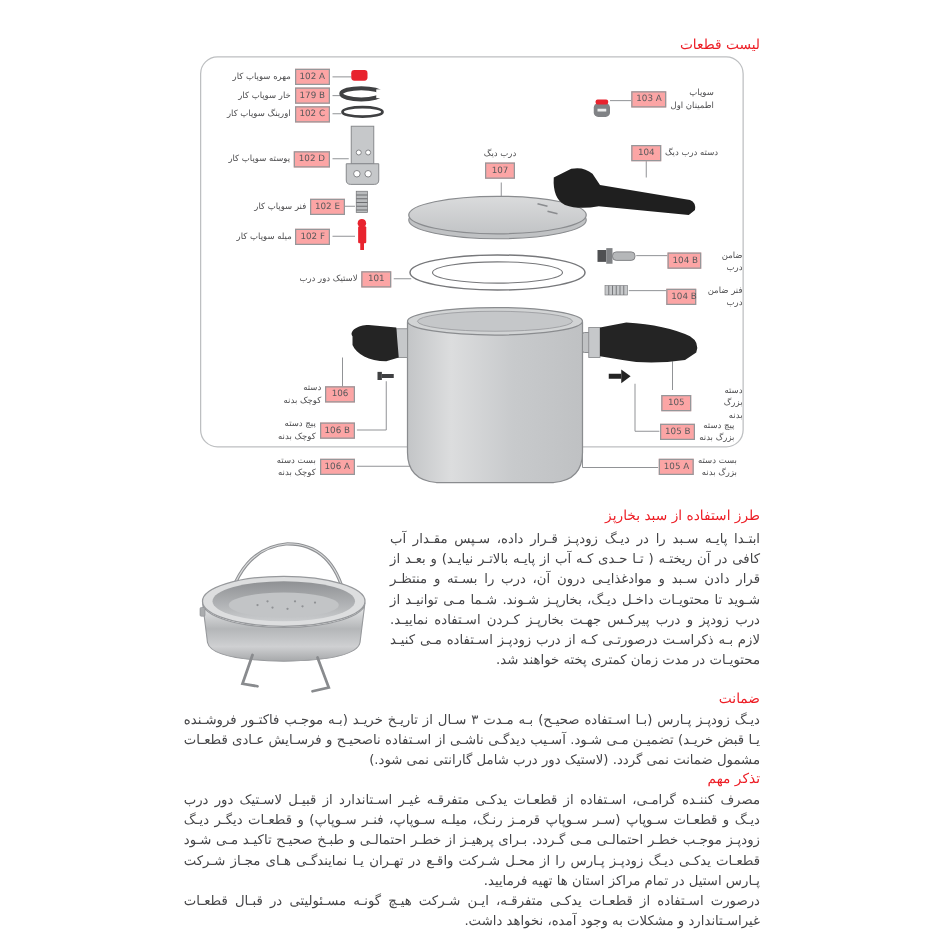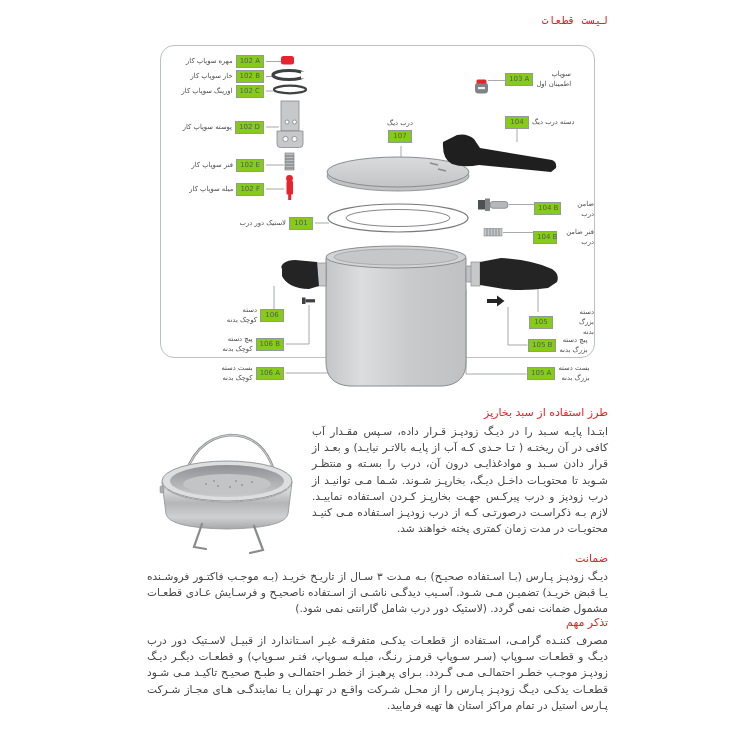--- a/index.html
+++ b/index.html
@@ -21,36 +21,36 @@
   
   .diagram-box {
     position:absolute; left:160px; top:45px; width:435px; height:313px;
     border:1px solid #bdbfc1; border-radius:14px; background:#fff;
   }
   svg.art { position:absolute; inset:0; z-index:1; }
   .plabel { position:absolute; display:flex; align-items:center; gap:3px; direction:ltr; z-index:2; }
   .plabel.center { flex-direction:column; gap:2px; align-items:center; }
   .pcode {
     display:inline-block; min-width:24px; padding:2px 3px;
-    border:0.8px solid #95979a; background:#84cc16;
+    border:0.8px solid #95979a; background:#fca5a5;
     font-size:7px; line-height:1; color:#58595b; text-align:center;
     white-space:nowrap; direction:ltr;
   }
   .ptext {
     font-size:6.8px; color:#4d4d4f; direction:rtl; text-align:right;
     white-space:pre-line; line-height:1.5;
   }
   .basket { position:absolute; left:146px; top:418px; z-index:2; }
 </style>
 </head>
 <body>
 
 <div class="page">
 
-  <div class="sec-heading" style="top:15px; right:142px;font-family:Liberation Mono, monospace;">لیست قطعات</div>
+  <div class="sec-heading" style="top:29px; right:142px;">لیست قطعات</div>
 
   <div class="diagram-box">
 
     <svg class="art" width="435" height="355" viewBox="0 0 435 355">
       <defs>
         <linearGradient id="potG" x1="0" y1="0" x2="1" y2="0">
           <stop offset="0" stop-color="#c3c5c7"></stop>
             <stop offset="0.25" stop-color="#dcddde"></stop>
           <stop offset="0.6" stop-color="#c8cacc"></stop>
             <stop offset="1" stop-color="#bfc1c3"></stop>
@@ -161,31 +161,31 @@
         <path d="M326,182.5 v7.5 M329,182.5 v7.5 M332,182.5 v7.5 M335,182.5 v7.5 M338,182.5 v7.5" stroke="#77787b" stroke-width="0.8"></path>
       </g>
     </svg>
 
     <div class="plabel" style="top:8.5px; right:330px;">
       <span class="ptext">مهره سوپاپ کار</span>
       <span class="pcode">102 A</span>
     </div>
     <div class="plabel" style="top:23.5px; right:330px;">
       <span class="ptext">خار سوپاپ کار</span>
-      <span class="pcode">102 B</span>
+      <span class="pcode">179 B</span>
     </div>
     <div class="plabel" style="top:38.5px; right:330px;">
       <span class="ptext">اورینگ سوپاپ کار</span>
       <span class="pcode">102 C</span>
     </div>
     <div class="plabel" style="top:75px; right:330px;">
       <span class="ptext">پوسته سوپاپ کار</span>
       <span class="pcode">102 D</span>
     </div>
-    <div class="plabel" style="top:112.5px; right:330px;align-items:center;">
+    <div class="plabel" style="top:112.5px; right:318px;align-items:center;">
       <span class="ptext">فنر سوپاپ کار</span>
       <span class="pcode">102 E</span>
     </div>
     <div class="plabel" style="top:137px; right:330px;">
       <span class="ptext">میله سوپاپ کار</span>
       <span class="pcode">102 F</span>
     </div>
     <div class="plabel" style="top:170.5px; right:281px;">
       <span class="ptext">لاستیک دور درب</span>
       <span class="pcode">101</span>
@@ -289,15 +289,16 @@
   </svg>
 
   <div class="body-text" style="top:423px; right:142px; width:296px;">ابتـدا پایـه سـبد را در دیـگ زودپـز قـرار داده، سـپس مقـدار آب کافی در آن ریختـه ( تـا حـدی کـه آب از پایـه بالاتـر نیایـد) و بعـد از قرار دادن سـبد و موادغذایـی درون آن، درب را بسـته و منتظـر شـوید تا محتویـات داخـل دیـگ، بخارپـز شـوند. شـما مـی توانیـد از درب زودپز و درب پیرکـس جهـت بخارپـز کـردن اسـتفاده نماییـد. لازم بـه ذکراسـت درصورتـی کـه از درب زودپـز اسـتفاده مـی کنیـد محتویـات در مدت زمان کمتری پخته خواهند شد.</div>
 
   <div class="sec-heading" style="top:552px; right:142px;text-align:center;">ضمانت</div>
   <div class="body-text" style="top:568px; right:142px; width:461px;">دیـگ زودپـز پـارس (بـا اسـتفاده صحیـح) بـه مـدت ۳ سـال از تاریـخ خریـد (بـه موجـب فاکتـور فروشـنده یـا قبض خریـد) تضمیـن مـی شـود. آسـیب دیدگـی ناشـی از اسـتفاده ناصحیـح و فرسـایش عـادی قطعـات مشمول ضمانت نمی گردد. (لاستیک دور درب شامل گارانتی نمی شود.)</div>
 
   <div class="sec-heading" style="top:616px; right:142px;">تذکر مهم</div>
   <div class="body-text" style="top:632px; right:142px; width:461px;">
     <p>مصرف کننـده گرامـی، اسـتفاده از قطعـات یدکـی متفرقـه غیـر اسـتاندارد از قبیـل لاسـتیک دور درب دیـگ و قطعـات سـوپاپ (سـر سـوپاپ قرمـز رنـگ، میلـه سـوپاپ، فنـر سـوپاپ) و قطعـات دیگـر دیـگ زودپـز موجـب خطـر احتمالـی مـی گـردد. بـرای پرهیـز از خطـر احتمالـی و طبـخ صحیـح تاکیـد مـی شـود قطعـات یدکـی دیـگ زودپـز پـارس را از محـل شـرکت واقـع در تهـران یـا نمایندگـی هـای مجـاز شـرکت پـارس استیل در تمام مراکز استان ها تهیه فرمایید.</p>
+    <p>درصورت اسـتفاده از قطعـات یدکـی متفرقـه، ایـن شـرکت هیـچ گونـه مسـئولیتی در قبـال قطعـات غیراسـتاندارد و مشکلات به وجود آمده، نخواهد داشت.</p>
   </div>
 
 </div>
 
 </body></html>

